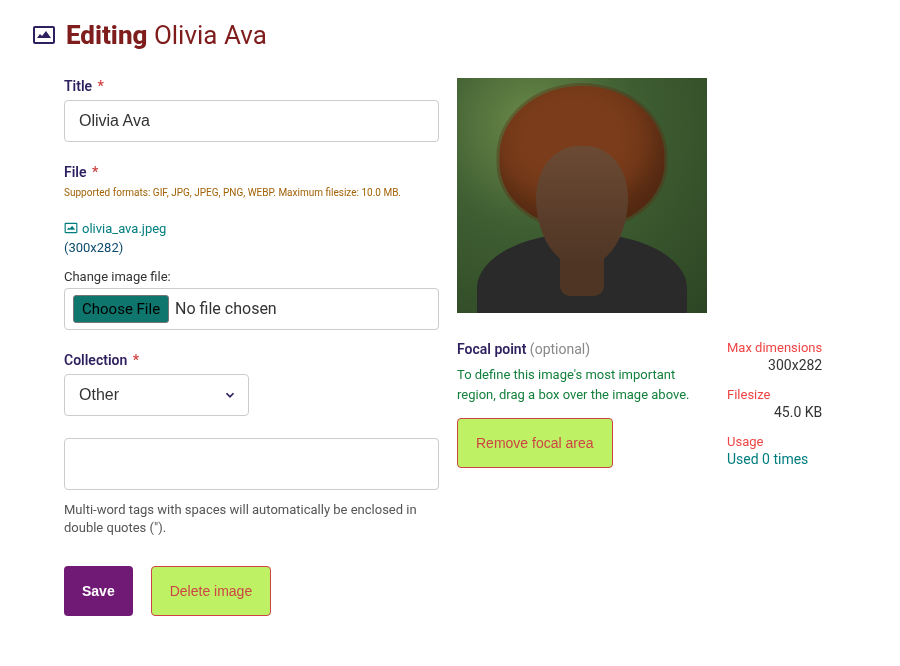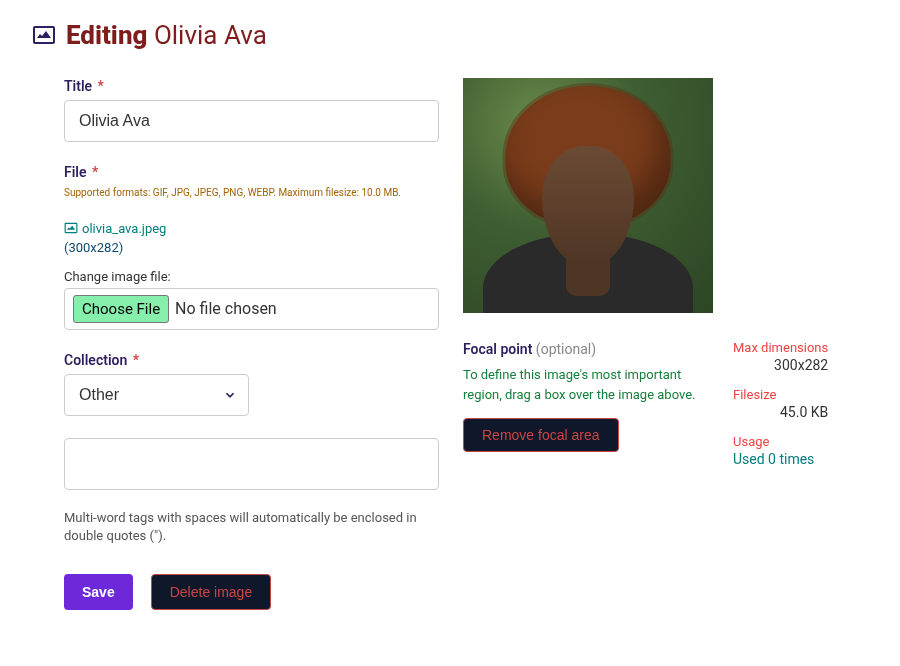--- a/index.html
+++ b/index.html
@@ -25,21 +25,21 @@
       font-size: 26px;
       font-weight: 400;
       color: #7f1d1d;
       text-align: center;
     }
     .page-header-title .editing-label {
       font-weight: 800;
     }
     .content-wrap {
       display: flex;
-      gap: 24px;
+      gap: 18px;
       padding-left: 32px;
     }
     .left-col {
       width: 375px;
       flex-shrink: 0;
     }
     .right-col {
       flex: 1;
       display: flex;
       gap: 20px;
@@ -114,21 +114,21 @@
       display: flex;
       align-items: center;
       gap: 6px;
       font-size: 16px;
       color: #333;
     }
     .file-chooser-btn {
       font-family: inherit;
       font-size: 15px;
       padding: 4px 8px;
-      background: #86efac;
+      background: #0f766e;
       border: 1px solid #767676;
       border-radius: 3px;
       cursor: pointer;
     }
     .select-wrap {
       position: relative;
       width: 185px;
     }
     .select-input {
       width: 100%;
@@ -158,43 +158,43 @@
       border-radius: 4px;
       padding: 8px 12px;
       resize: none;
       font-family: inherit;
       font-size: 14px;
     }
     .help-below {
       font-size: 13px;
       color: #555;
       line-height: 1.45;
-      margin-top: 16px;
+      margin-top: 8px;
     }
     .action-row {
       display: flex;
       gap: 18px;
       margin-top: 28px;
     }
     .btn-primary {
-      background: #6d28d9;
+      background: #701a75;
       color: #fff;
       border: none;
       border-radius: 4px;
       padding: 10px 18px;
       font-size: 14px;
       font-weight: 600;
       cursor: pointer;
     }
     .btn-danger-outline {
-      background: #0f172a;
+      background: #bef264;
       color: #cd4444;
       border: 1px solid #cd4444;
       border-radius: 4px;
-      padding: 8px 18px;
+      padding: 16px 18px;
       font-size: 14px;
       font-weight: 500;
       cursor: pointer;
     }
     .preview-image {
       width: 250px;
       height: 235px;
       background: #3a5a3a;
       border: none;
       display: block;

